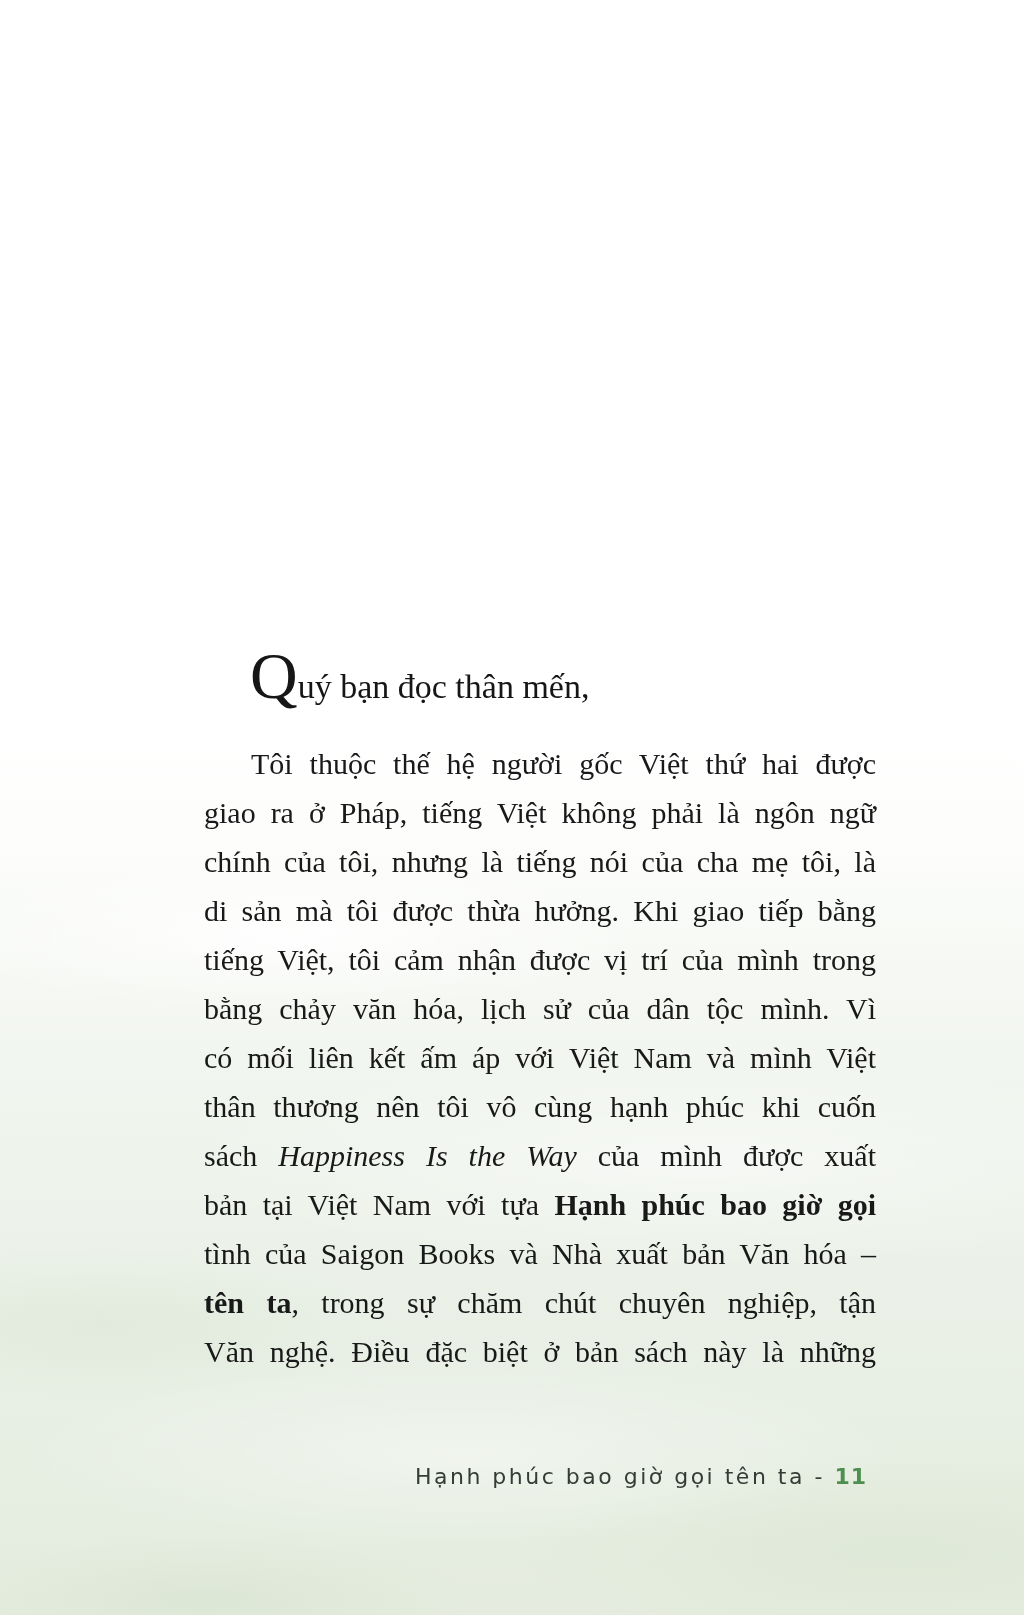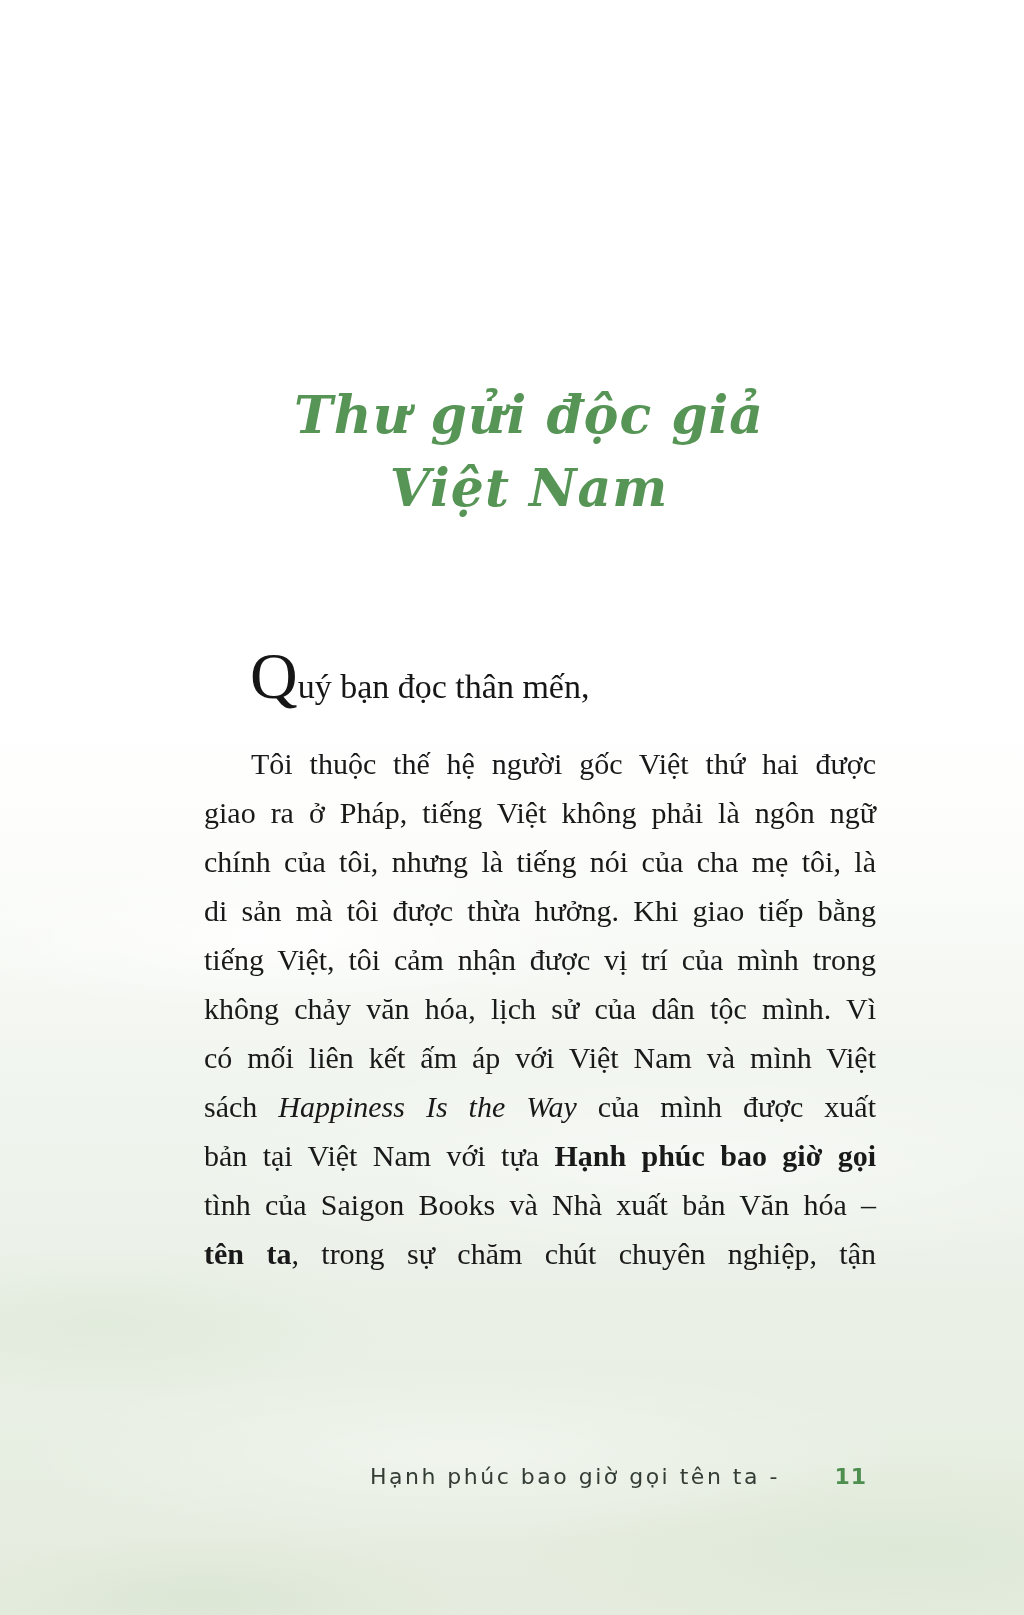--- a/index.html
+++ b/index.html
@@ -100,43 +100,41 @@
     letter-spacing: 2.5px;
     white-space: nowrap;
   }
   .footer .pagenum { font-weight: bold; letter-spacing: 1px; }
 </style>
 </head>
 <body>
 
 <div class="page">
 
-  <div class="layer title-block" style="color: rgb(86, 149, 86);">
-    <div>Thư gửi độc giả</div>
-    <div>Việt Nam</div>
-  </div>
 
   <div class="layer salutation">
     <span class="initial">Q</span>
       <span class="rest">uý bạn đọc thân mến,</span>
   </div>
 
   <div class="layer paragraph" style="color: rgb(25, 25, 25);">
       <div class="line indent"><span>Tôi thuộc thế hệ người gốc Việt thứ hai được</span></div>
       <div class="line"><span>giao ra ở Pháp, tiếng Việt không phải là ngôn ngữ</span></div>
       <div class="line"><span>chính của tôi, nhưng là tiếng nói của cha mẹ tôi, là</span></div>
       <div class="line"><span>di sản mà tôi được thừa hưởng. Khi giao tiếp bằng</span></div>
       <div class="line"><span>tiếng Việt, tôi cảm nhận được vị trí của mình trong</span></div>
-      <div class="line"><span>không chảy văn hóa, lịch sử của dân tộc mình. Vì</span></div>
+      <div class="line"><span>bằng chảy văn hóa, lịch sử của dân tộc mình. Vì</span></div>
       <div class="line"><span>có mối liên kết ấm áp với Việt Nam và mình Việt</span></div>
+      <div class="line"><span>thân thương nên tôi vô cùng hạnh phúc khi cuốn</span></div>
       <div class="line"><span>sách </span><span class="i">Happiness Is the Way</span><span> của mình được xuất</span></div>
       <div class="line"><span>bản tại Việt Nam với tựa </span><span class="bi">Hạnh phúc bao giờ gọi</span></div>
       <div class="line"><span>tình của Saigon Books và Nhà xuất bản Văn hóa –</span></div>
       <div class="line"><span class="bi">tên ta</span><span>, trong sự chăm chút chuyên nghiệp, tận</span></div>
+      <div class="line"><span>Văn nghệ. Điều đặc biệt ở bản sách này là những</span></div>
     </div>
 
   <div class="layer footer" style="color: rgb(51, 61, 53);">
     <span>Hạnh phúc bao giờ gọi tên ta -</span>
     <span> </span>
-    <span class="pagenum" style="color: rgb(78, 143, 80); margin-left: 45px;">11</span>
+    <span class="pagenum" style="color: rgb(78, 143, 80);">11</span>
   </div>
 
 </div>
 
 </body></html>

